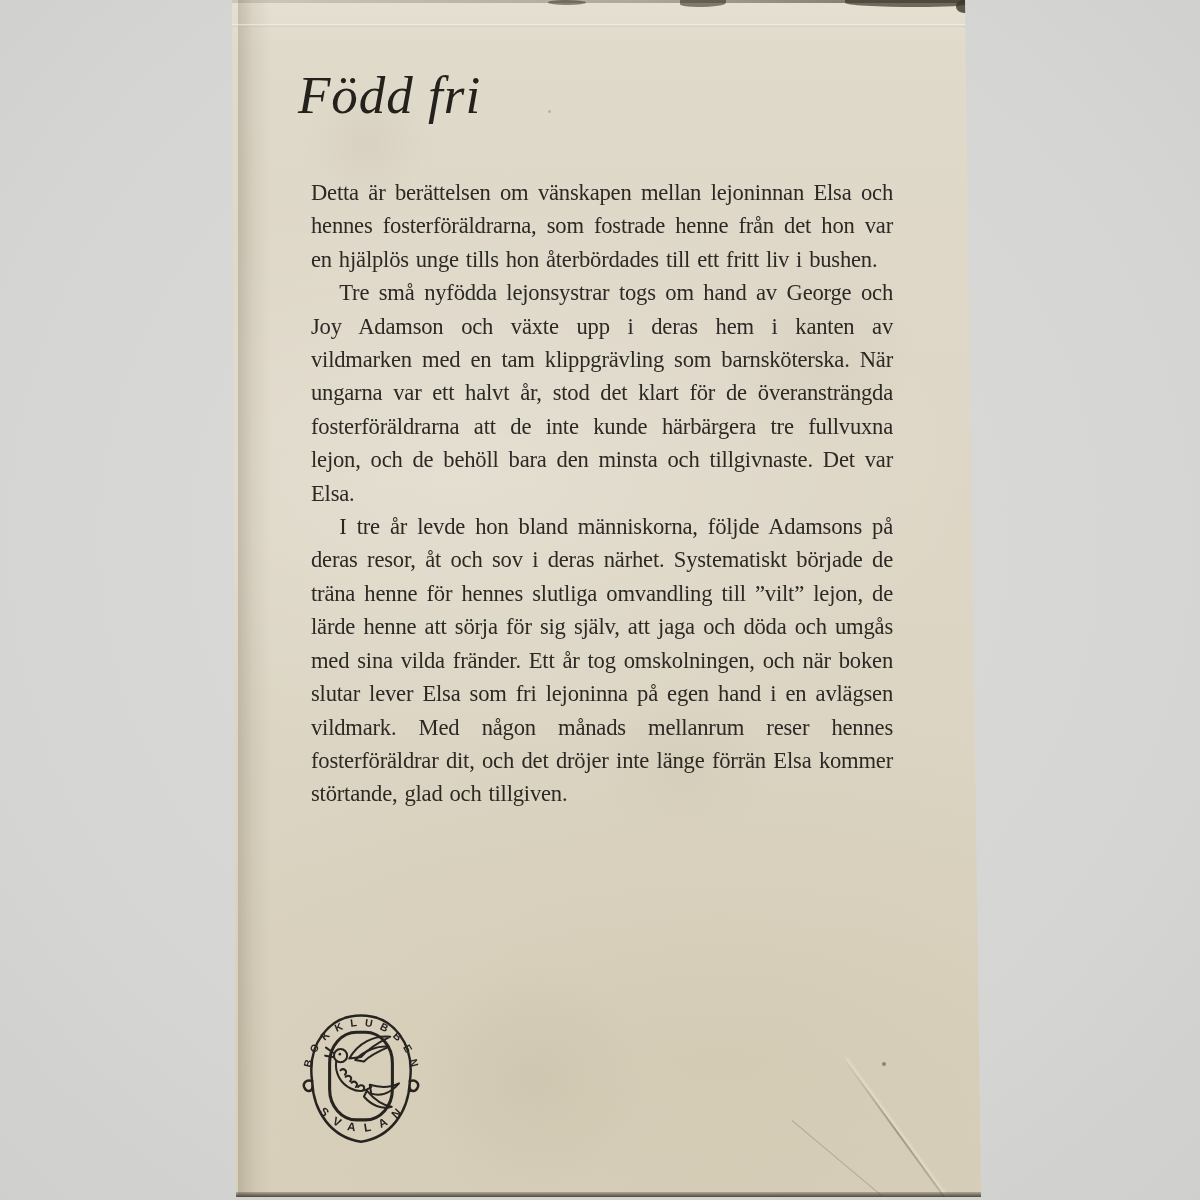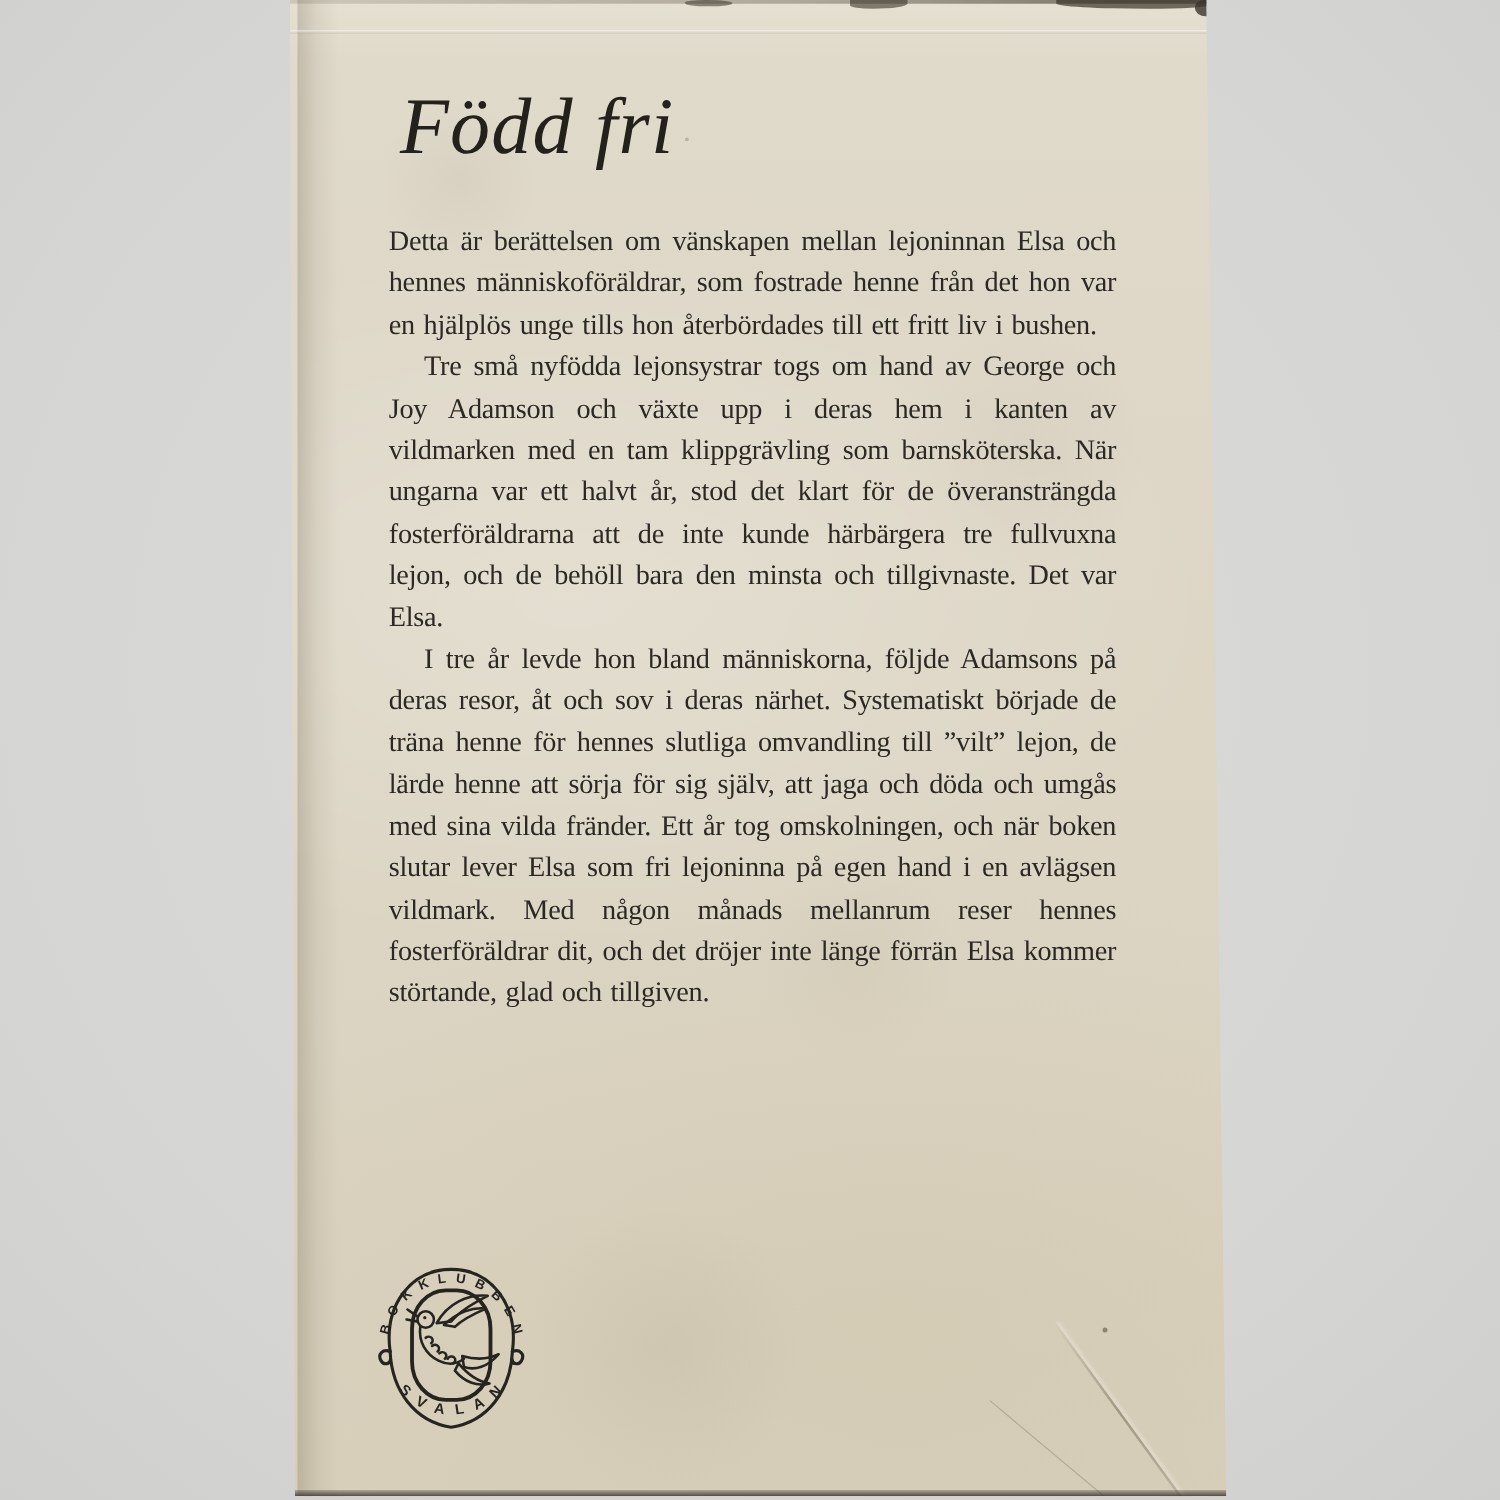--- a/index.html
+++ b/index.html
@@ -61,22 +61,22 @@
   .crease-diag2{
     position:absolute;left:560px;top:1120px;width:120px;height:1px;
     background:rgba(120,110,90,0.35);
     transform:rotate(40deg);transform-origin:left center;
   }
   .speck{position:absolute;width:4px;height:4px;border-radius:50%;background:rgba(70,62,48,0.5);}
   .speck.s1{left:650px;top:1062px;}
   .speck.s2{left:316px;top:110px;width:3px;height:3px;opacity:.5;}
   
   .title{
-    position:absolute;left:88px;top:66px;
-    font-style:italic;font-size:64px;letter-spacing:1px;line-height:1.1;
+    position:absolute;left:66px;top:66px;
+    font-style:italic;font-size:53px;letter-spacing:1px;line-height:1.1;
     color:#24211c;
   }
   .flap-text{
     position:absolute;left:79px;top:176px;width:582px;
     font-size:22.6px;line-height:33.4px;letter-spacing:-0.2px;word-spacing:1.5px;
     text-align:justify;color:#2c2924;
   }
   .flap-text p{margin:0;}
   .flap-text p + p{text-indent:1.25em;}
   
@@ -104,21 +104,21 @@
     <div class="smudge d"></div>
     <div class="crease-diag"></div>
     <div class="crease-diag2"></div>
     <div class="speck s1"></div>
     <div class="speck s2"></div>
     <div class="edge-bottom"></div>
 
     <div class="title">Född fri</div>
 
     <div class="flap-text">
-      <p>Detta är berättelsen om vänskapen mellan lejoninnan Elsa och hennes människoföräldrar, som fostrade henne från det hon var en hjälplös unge tills hon återbördades till ett fritt liv i bushen.</p>
+      <p>Detta är berättelsen om vänskapen mellan lejoninnan Elsa och hennes fosterföräldrarna, som fostrade henne från det hon var en hjälplös unge tills hon återbördades till ett fritt liv i bushen.</p>
       <p>Tre små nyfödda lejonsystrar togs om hand av George och Joy Adamson och växte upp i deras hem i kanten av vildmarken med en tam klippgrävling som barnsköterska. När ungarna var ett halvt år, stod det klart för de överansträngda fosterföräldrarna att de inte kunde härbärgera tre fullvuxna lejon, och de behöll bara den minsta och tillgivnaste. Det var Elsa.</p>
       <p>I tre år levde hon bland människorna, följde Adamsons på deras resor, åt och sov i deras närhet. Systematiskt började de träna henne för hennes slutliga omvandling till ”vilt” lejon, de lärde henne att sörja för sig själv, att jaga och döda och umgås med sina vilda fränder. Ett år tog omskolningen, och när boken slutar lever Elsa som fri lejoninna på egen hand i en avlägsen vildmark. Med någon månads mellanrum reser hennes fosterföräldrar dit, och det dröjer inte länge förrän Elsa kommer störtande, glad och tillgiven.</p>
     </div>
 
     <div class="logo">
       <svg viewBox="0 0 200 200">
         <defs>
           <path id="arcTop" d="M 30.3,90.9 A 70,70 0 0 1 169.7,90.9" fill="none"></path>
           <path id="arcBottom" d="M 35,134.5 A 75,75 0 0 0 165,134.5" fill="none"></path>
         </defs>

